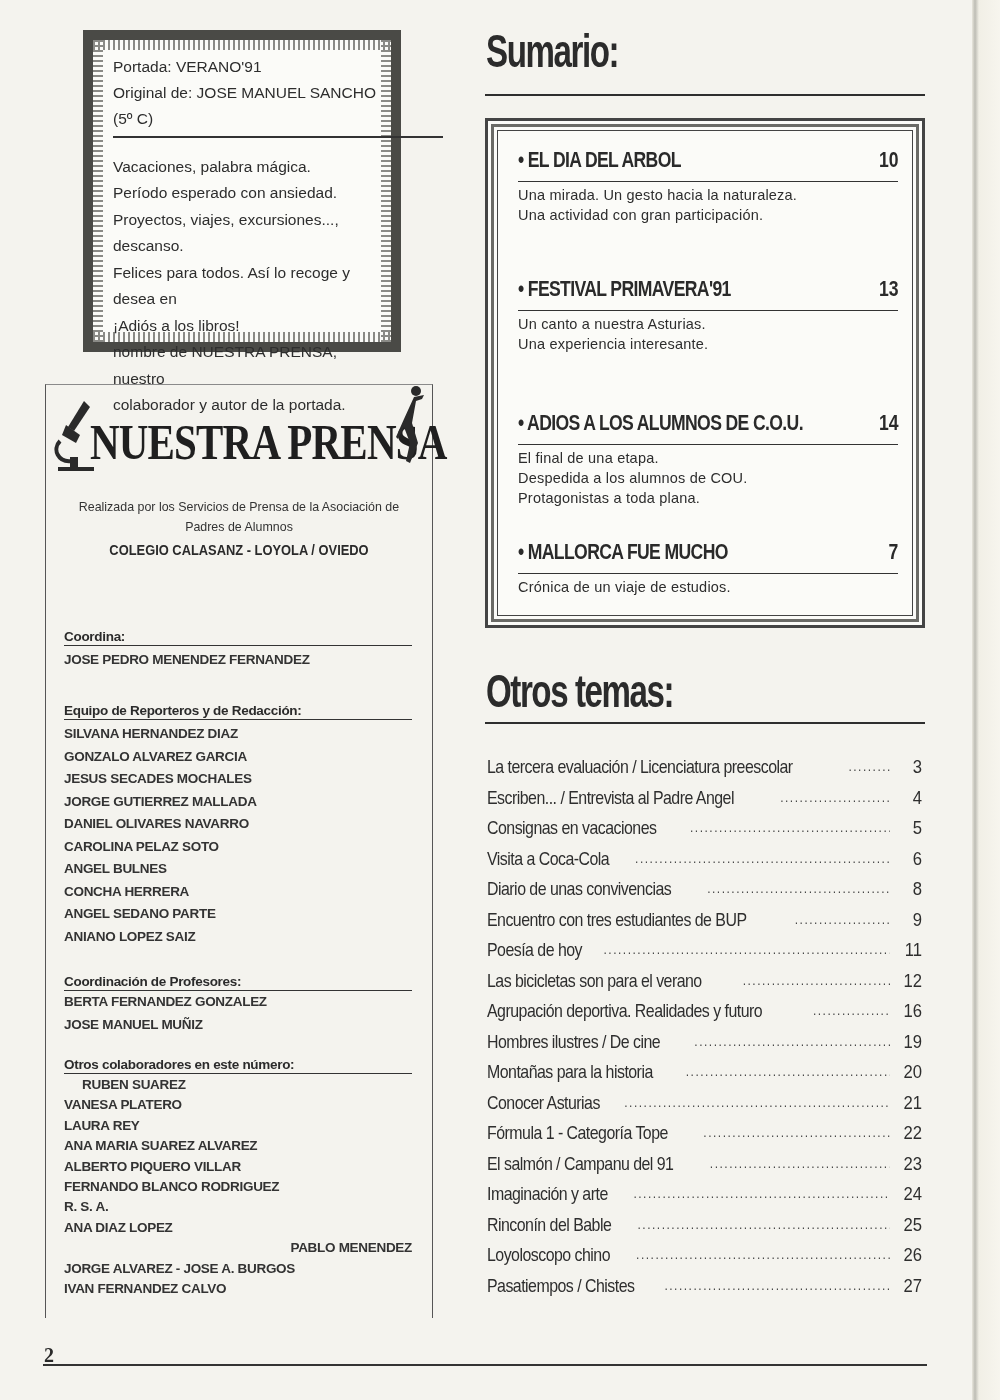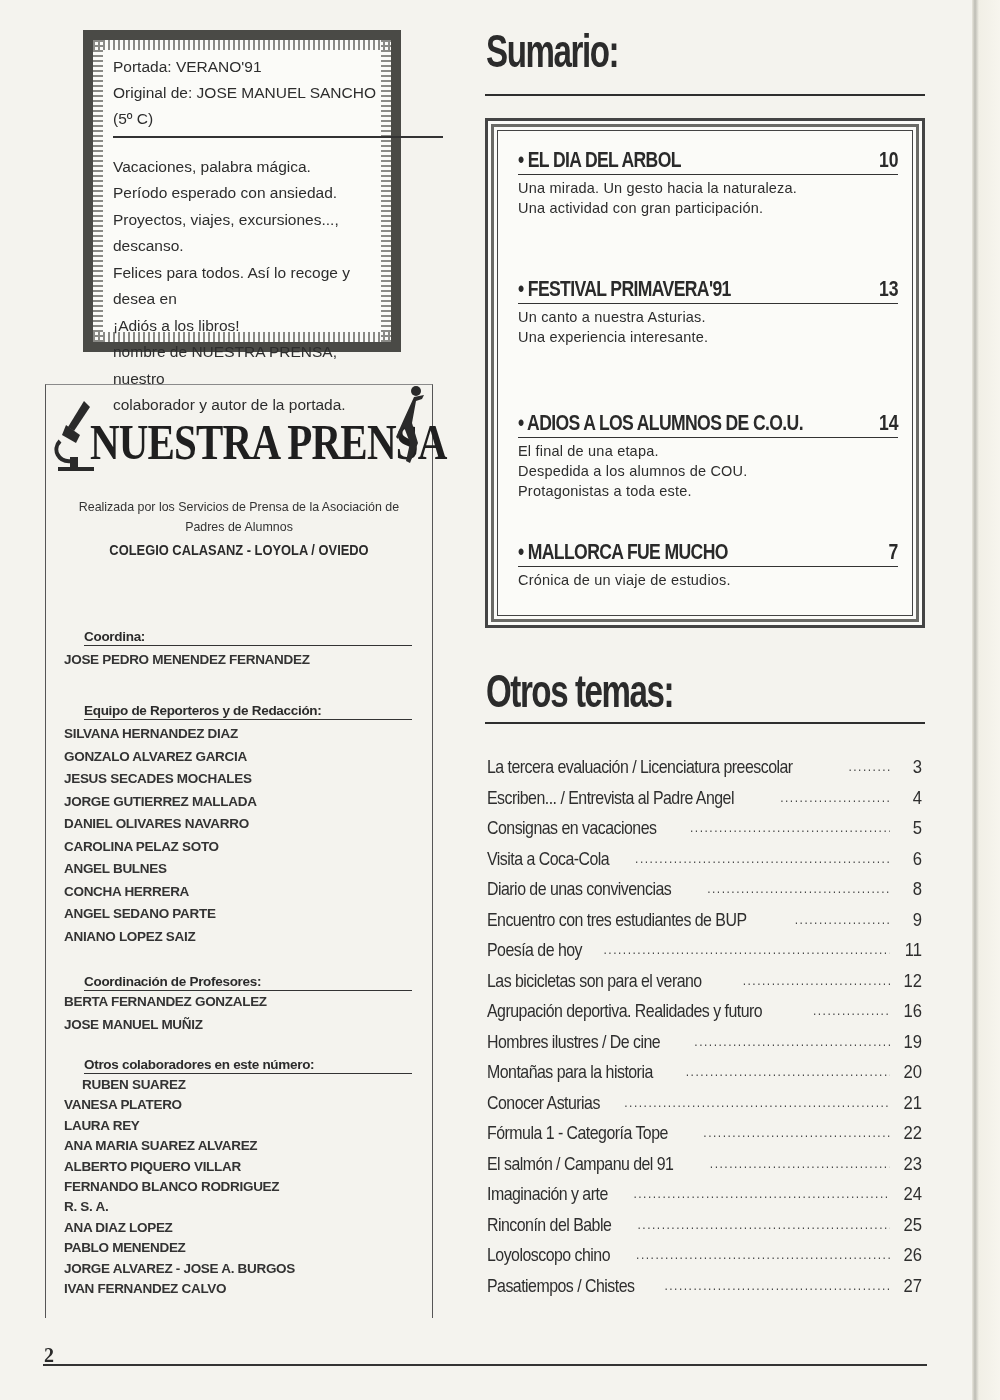--- a/index.html
+++ b/index.html
@@ -33,38 +33,38 @@
   .logo-text { position: absolute; left: 36px; top: 22px; font-family: "Liberation Serif", serif;
     font-weight: bold; font-size: 50px; letter-spacing: -1px; color: #1f1f1f;
     transform: scaleX(0.82); transform-origin: left center; white-space: nowrap; }
   .staff-intro { position: absolute; left: 0; right: 0; top: 112px; text-align: center;
     font-size: 13.5px; line-height: 20px; color: #333; transform: scaleX(0.92); }
   .staff-school { position: absolute; left: 0; right: 0; top: 157px; text-align: center;
     font-size: 14px; font-weight: bold; color: #2a2a2a; transform: scaleX(0.92); }
 
   .staff-section { position: absolute; left: 18px; width: 348px; }
   .staff-heading { font-size: 13.5px; font-weight: bold; color: #2b2b2b; border-bottom: 1.2px solid #333;
-    padding-bottom: 1px; transform-origin: left; letter-spacing: -0.3px; margin-left: 20px; }
+    padding-bottom: 1px; transform-origin: left; letter-spacing: -0.3px; }
   .staff-name { font-size: 13.5px; font-weight: bold; color: #333; line-height: 22.5px; letter-spacing: -0.3px; }
   .staff-names { padding-top: 3px; }
 
   
   .title-big { position: absolute; font-family: "Liberation Sans Narrow", "Liberation Sans", sans-serif;
     font-weight: bold; font-size: 46px; color: #2b2b2b; letter-spacing: -2px;
     transform: scaleX(0.72); transform-origin: left top; white-space: nowrap; }
   .title-rule { position: absolute; height: 2px; background: #2e2e2e; }
 
   .sum-box { position: absolute; left: 485px; top: 118px; width: 440px; height: 510px;
     border: 3px solid #444; background: #fbfbf8; }
   .sum-box-inner { position: absolute; inset: 3px; border: 3px solid #6a6a66; }
   .sum-box-inner2 { position: absolute; inset: 3px; border: 1.5px solid #444; }
 
   .sum-item { position: absolute; left: 30px; width: 380px; }
   .sum-head { display: flex; justify-content: space-between; align-items: flex-end;
-    border-bottom: 1.5px solid #333; padding-bottom: 1px; }
+    border-bottom: 1.5px solid #333; padding-bottom: 8px; }
   .sum-title { font-weight: bold; font-size: 22px; color: #2a2a2a; letter-spacing: -0.8px;
     transform: scaleX(0.8); transform-origin: left bottom; white-space: nowrap; }
   .sum-page { font-weight: bold; font-size: 22px; color: #2a2a2a; transform: scaleX(0.8); transform-origin: right bottom; }
   .sum-desc { font-size: 14.5px; line-height: 20px; color: #2d2d2d; padding-top: 3px; letter-spacing: 0.2px; }
 
   
   .toc { position: absolute; left: 487px; top: 752px; width: 435px; }
   .toc-row { display: flex; align-items: center; height: 30.5px; font-size: 18.5px; color: #2e2e2e; }
   .toc-label { white-space: nowrap; letter-spacing: -0.6px; transform: scaleX(0.86); transform-origin: left; }
   .toc-leader { flex: 1; overflow: hidden; white-space: nowrap; font-size: 12px; color: #444; letter-spacing: 1.5px; margin: 0 6px; }
@@ -153,21 +153,21 @@
     <div class="staff-heading">Otros colaboradores en este número:</div>
     <div class="staff-names" style="padding-top:1px;">
       <div class="staff-name" style="line-height:20.4px;margin-left:18px;">RUBEN SUAREZ</div>
       <div class="staff-name" style="line-height:20.4px;">VANESA PLATERO</div>
       <div class="staff-name" style="line-height:20.4px;">LAURA REY</div>
       <div class="staff-name" style="line-height:20.4px;">ANA MARIA SUAREZ ALVAREZ</div>
       <div class="staff-name" style="line-height:20.4px;">ALBERTO PIQUERO VILLAR</div>
       <div class="staff-name" style="line-height:20.4px;">FERNANDO BLANCO RODRIGUEZ</div>
       <div class="staff-name" style="line-height:20.4px;">R. S. A.</div>
       <div class="staff-name" style="line-height:20.4px;">ANA DIAZ LOPEZ</div>
-      <div class="staff-name" style="line-height:20.4px;">PABLO MENENDEZ</div>
+      <div class="staff-name" style="line-height:20.4px;text-align:right;">PABLO MENENDEZ</div>
       <div class="staff-name" style="line-height:20.4px;">JORGE ALVAREZ - JOSE A. BURGOS</div>
       <div class="staff-name" style="line-height:20.4px;">IVAN FERNANDEZ CALVO</div>
     </div>
   </div>
 </div>
 
 <div class="title-big" style="left:486px;top:24px;">Sumario:</div>
 <div class="title-rule" style="left:485px;top:94px;width:440px;"></div>
 
 <div class="sum-box">
@@ -198,21 +198,21 @@
   </div>
 
   <div class="sum-item" style="top:289px;">
     <div class="sum-head">
       <span class="sum-title">• ADIOS A LOS ALUMNOS DE C.O.U.</span>
       <span class="sum-page">14</span>
     </div>
     <div class="sum-desc">
       <div>El final de una etapa.</div>
       <div>Despedida a los alumnos de COU.</div>
-      <div>Protagonistas a toda  este.</div>
+      <div>Protagonistas a toda  plana.</div>
     </div>
   </div>
 
   <div class="sum-item" style="top:418px;">
     <div class="sum-head">
       <span class="sum-title">• MALLORCA FUE MUCHO</span>
       <span class="sum-page">7</span>
     </div>
     <div class="sum-desc">
       <div>Crónica de un viaje de estudios.</div>

